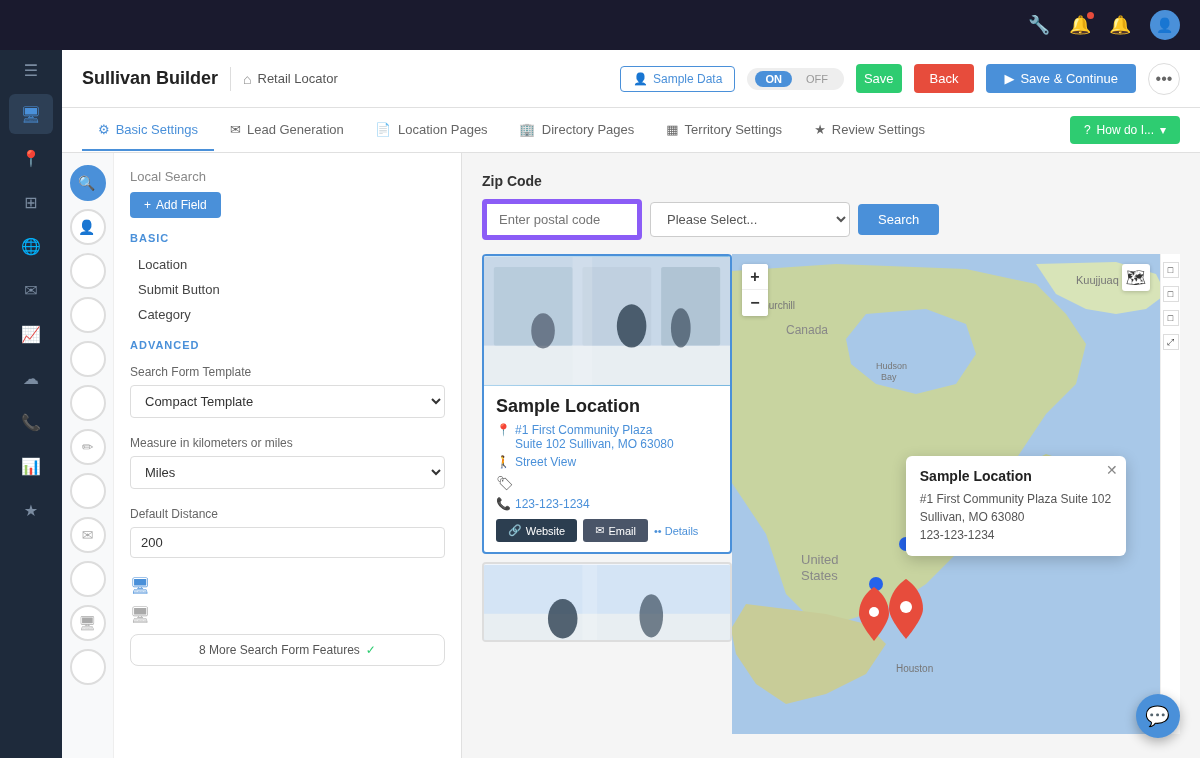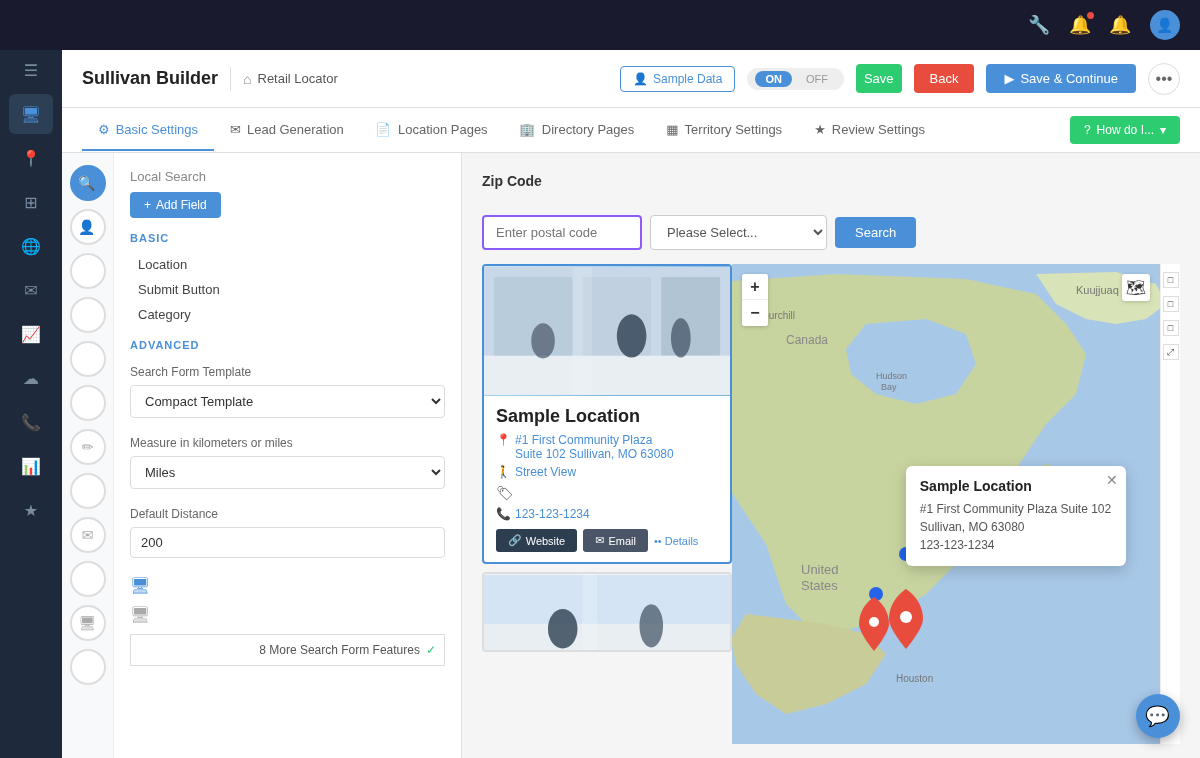--- a/index.html
+++ b/index.html
@@ -103,41 +103,41 @@
     .form-label { font-size: 12px; color: #666; margin-bottom: 6px; display: block; }
     .form-select {
       width: 100%; padding: 7px 10px; border: 1px solid #ddd; border-radius: 4px;
       font-size: 13px; color: #333; background: white; cursor: pointer; appearance: auto;
     }
     .form-input {
       width: 100%; padding: 7px 10px; border: 1px solid #ddd; border-radius: 4px;
       font-size: 13px; color: #333;
     }
     .btn-more-features {
-      width: 100%; padding: 8px; border: 1px solid #ddd; border-radius: 0;
+      width: 100%; padding: 8px; border: 1px solid #ddd; border-radius: 8px;
       background: white; cursor: pointer; font-size: 12px; color: #555;
-      display: flex; align-items: center; justify-content: flex-end; gap: 6px; margin-top: 10px;
+      display: flex; align-items: center; justify-content: center; gap: 6px; margin-top: 10px;
     }
     .check-green { color: #2ecc71; }
 
     
     .right-panel { flex: 1; background: #f5f5f5; display: flex; flex-direction: column; }
 
     .preview-content { padding: 20px; flex: 1; }
 
     .zip-section { margin-bottom: 14px; }
-    .zip-label { font-size: 14px; font-weight: 600; color: #333; margin-bottom: 26px; }
+    .zip-label { font-size: 14px; font-weight: 600; color: #333; margin-bottom: 10px; }
     .zip-inputs { display: flex; gap: 8px; align-items: center; }
     .zip-text-input {
-      padding: 8px 12px; border: 2px solid #8b5cf6; border-radius: 4px; font-size: 13px;
+      padding: 8px 12px; border: 5px solid #8b5cf6; border-radius: 4px; font-size: 13px;
       width: 160px; color: #999;
     }
     .zip-select {
       padding: 8px 12px; border: 1px solid #ccc; border-radius: 4px; font-size: 13px;
-      width: 177px; color: #555; appearance: auto; background: white; cursor: pointer;
+      width: 200px; color: #555; appearance: auto; background: white; cursor: pointer;
     }
     .btn-search-zip {
       background: #4a90d9; color: white; border: none; padding: 8px 20px;
       border-radius: 4px; cursor: pointer; font-size: 13px; font-weight: 500;
     }
 
     
     .preview-body { display: flex; gap: 0; }
 
     .location-list { width: 250px; overflow-y: auto; max-height: 480px; }

